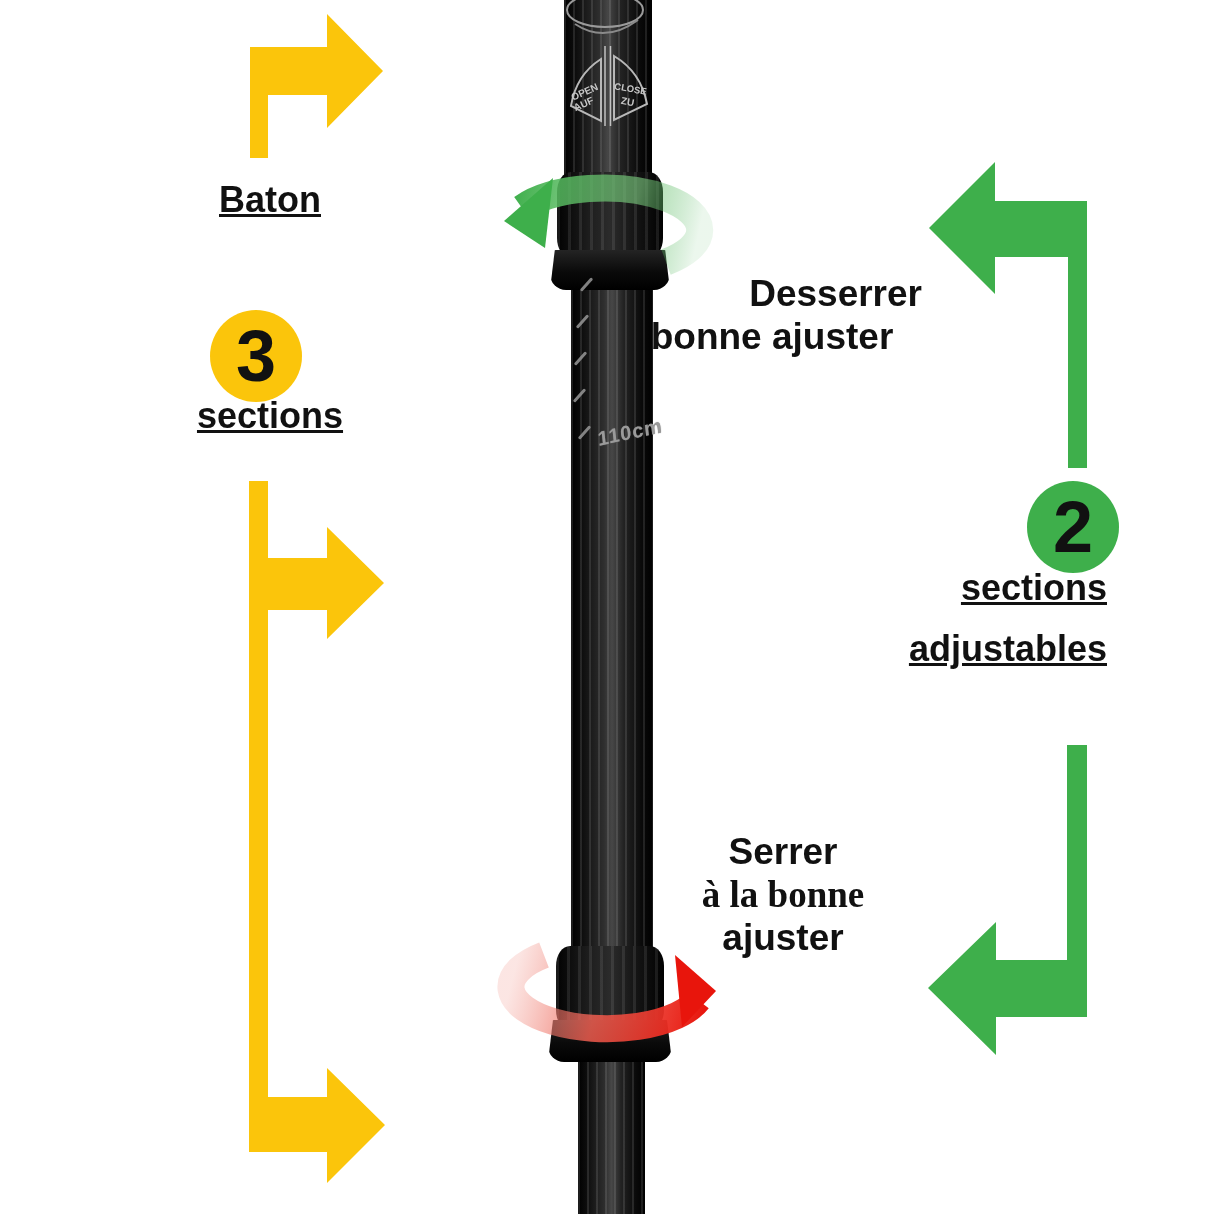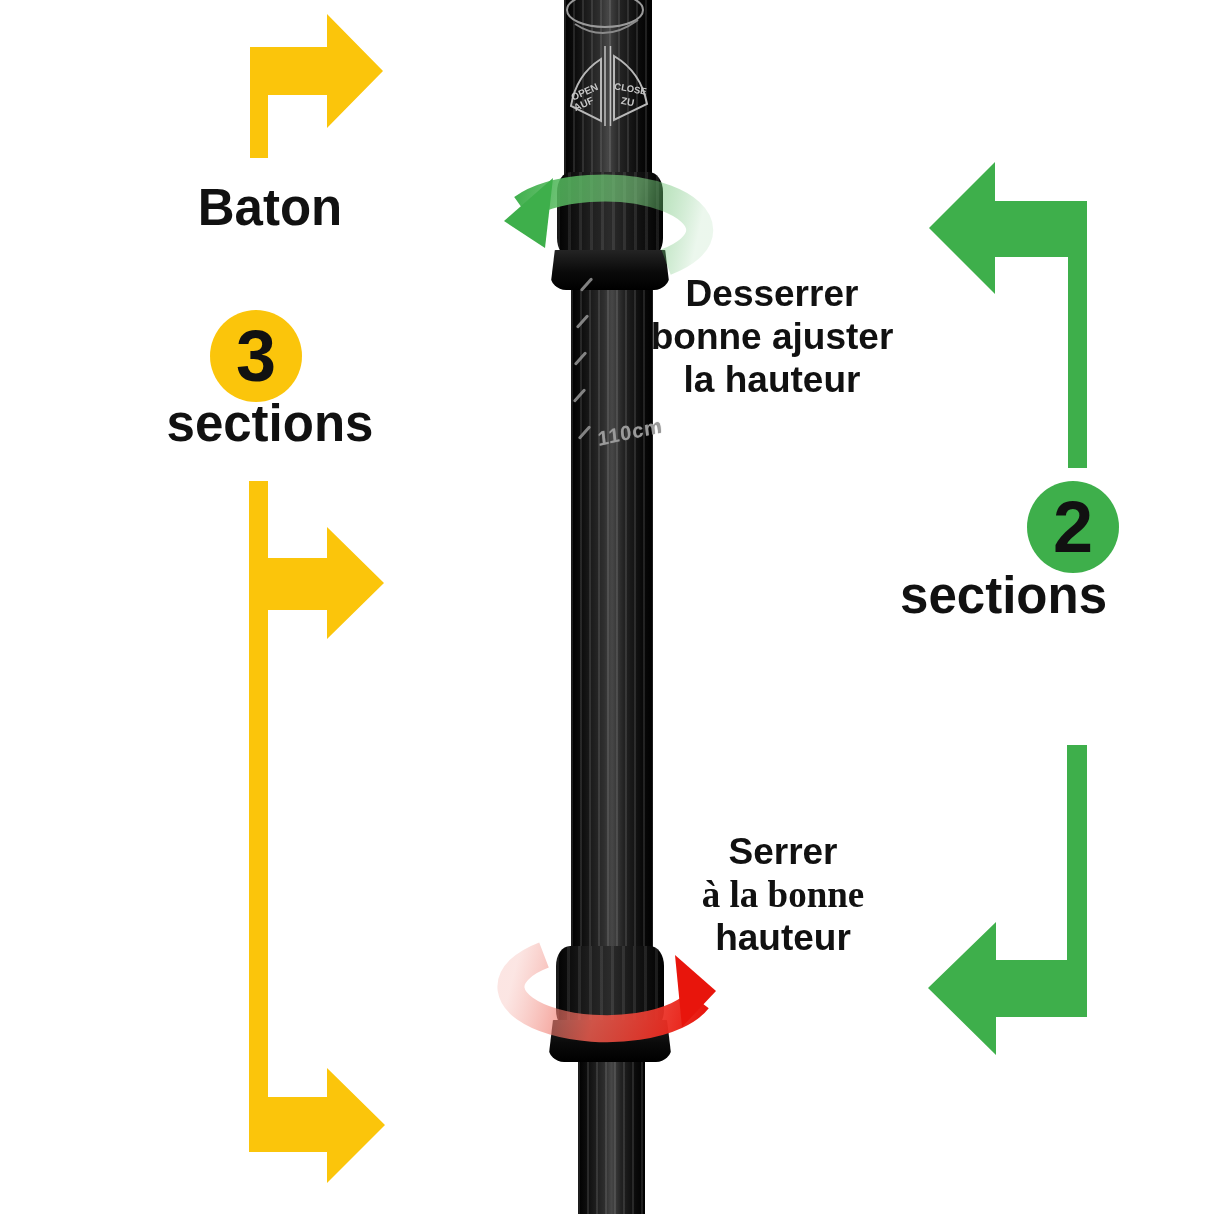--- a/index.html
+++ b/index.html
@@ -13,21 +13,21 @@
   .abs{position:absolute;}
   .txt{
     position:absolute;
     font-weight:bold;
     color:#111111;
     text-align:center;
     line-height:1.0;
     white-space:nowrap;
   }
   .txt-right{text-align:right;}
-  .callout{font-size:51px;}
+  .callout{font-size:36px;text-decoration:underline;}
   .instr{font-size:37px;line-height:43px;}
   .badge{
     position:absolute;
     border-radius:50%;
     display:flex;align-items:center;justify-content:center;
     font-weight:bold;color:#111111;
     font-size:72px;line-height:1;
   }
   .badge-yellow{background:#FBC50B;}
   .badge-green{background:#3EAF4B;}
@@ -146,27 +146,27 @@
       <path d="M995,162 L929,228 L995,294 V257 H1068 V468 H1087 V201 H995 Z"></path>
       <path d="M1067,745 V960 H996 V922 L928,988 L996,1055 V1017 H1087 V745 Z"></path>
     </g>
   </svg>
 
   <div class="txt callout" style="left:60px;top:182px;width:420px;">Baton</div>
   <div class="badge badge-yellow" style="left:210px;top:310px;width:92px;height:92px;">3</div>
   <div class="txt callout" style="left:60px;top:398px;width:420px;">sections</div>
 
   <div class="abs" style="left:622px;top:272px;width:300px;">
-    <div class="txt instr" style="position:static;">Desserrer</div>
+    <div class="txt instr" style="position:static;text-align:right;">Desserrer</div>
     <div class="txt instr" style="position:static;">bonne ajuster</div>
-    <div class="txt instr" style="position:static;">la hauteur</div>
   </div>
 
   <div class="badge badge-green" style="left:1027px;top:481px;width:92px;height:92px;">2</div>
   <div class="txt callout txt-right" style="left:807px;top:570px;width:300px;">sections</div>
+  <div class="txt callout txt-right" style="left:807px;top:631px;width:300px;">adjustables</div>
 
   <div class="abs" style="left:633px;top:830px;width:300px;">
     <div class="txt instr" style="position:static;">Serrer</div>
     <div class="txt instr" style="position:static;font-family:Liberation Serif, serif;">à la bonne</div>
-    <div class="txt instr" style="position:static;">hauteur</div>
+    <div class="txt instr" style="position:static;">ajuster</div>
   </div>
 
 </div>
 
 </body></html>

